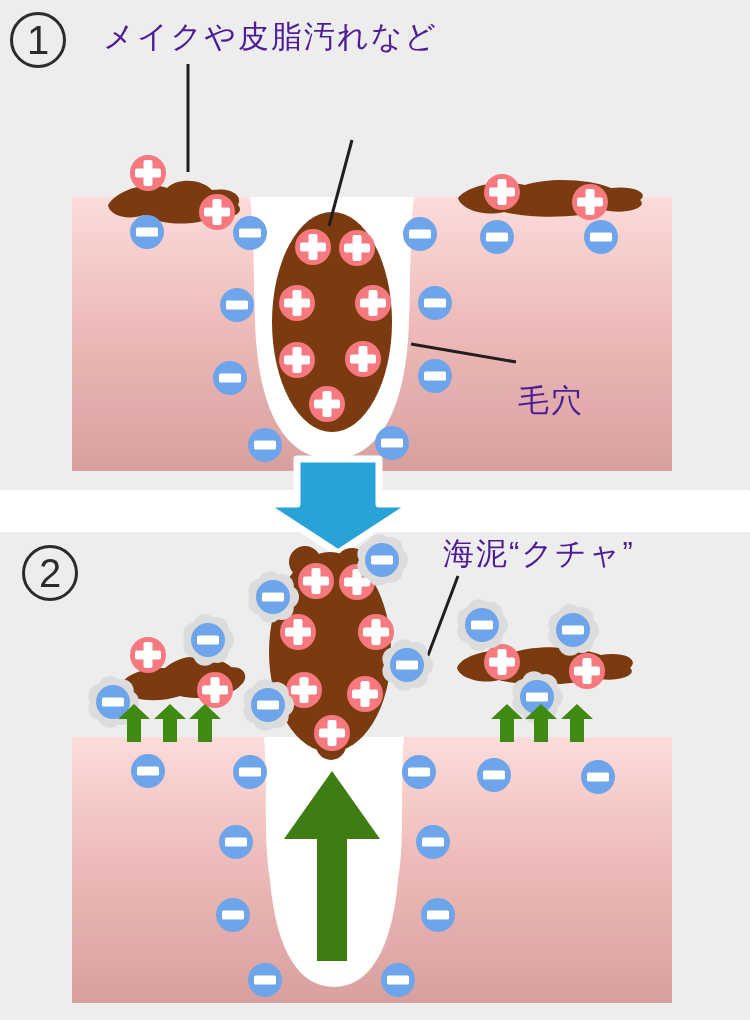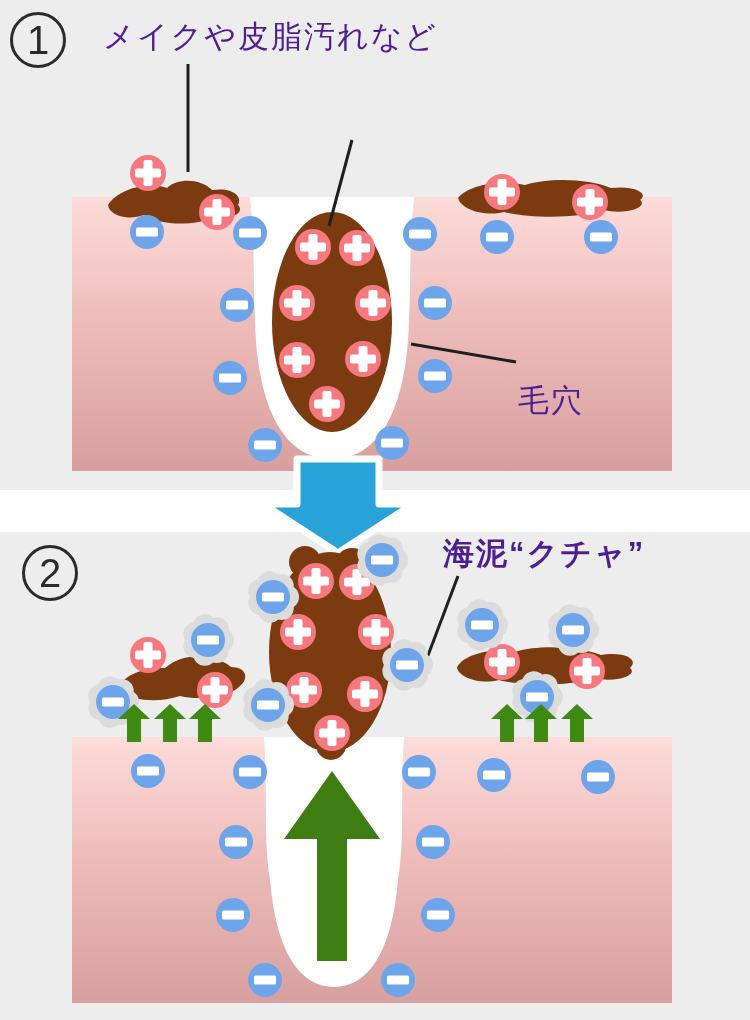--- a/index.html
+++ b/index.html
@@ -11,21 +11,21 @@
   .stage svg.shapes{position:absolute;left:0;top:0;}
   #icon-layer{position:absolute;left:0;top:0;width:750px;height:1020px;}
   #icon-layer .icon{position:absolute;}
   .label{
     position:absolute;color:#4c1d95;font-size:31px;letter-spacing:2px;
     white-space:nowrap;line-height:1.1;
   }
   .label-makeup{left:103px;top:20px;}
   .label-poreclog{left:303px;top:92px;}
   .label-pore{left:518px;top:336px;margin-top:48px;}
-  .label-seamud{left:443px;top:537px;font-weight:bold;}
+  .label-seamud{left:443px;top:537px;}
   .num-badge{
     position:absolute;width:50px;height:50px;border:3px solid #2b2b2b;border-radius:50%;
     display:flex;align-items:center;justify-content:center;
     font-size:40px;color:#2b2b2b;background:transparent;
   }
   .num-1{left:10px;top:12px;}
   .num-2{left:22px;top:545px;}
 </style>
 </head>
 <body>

